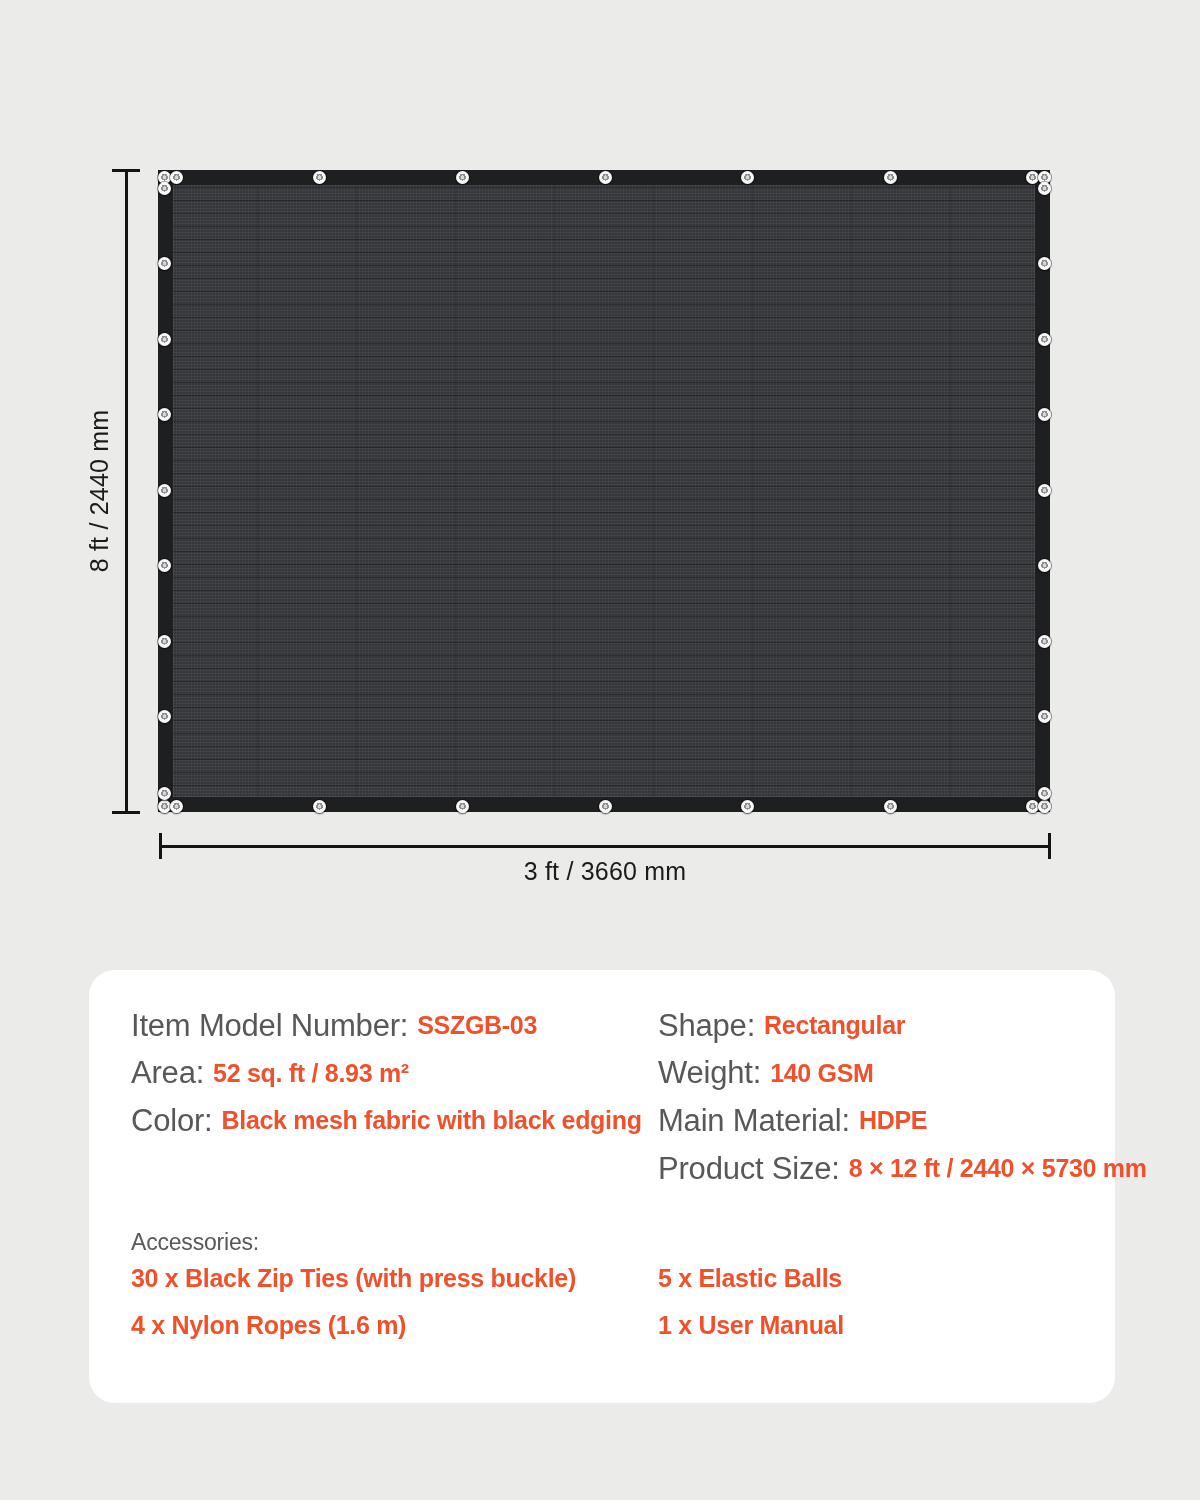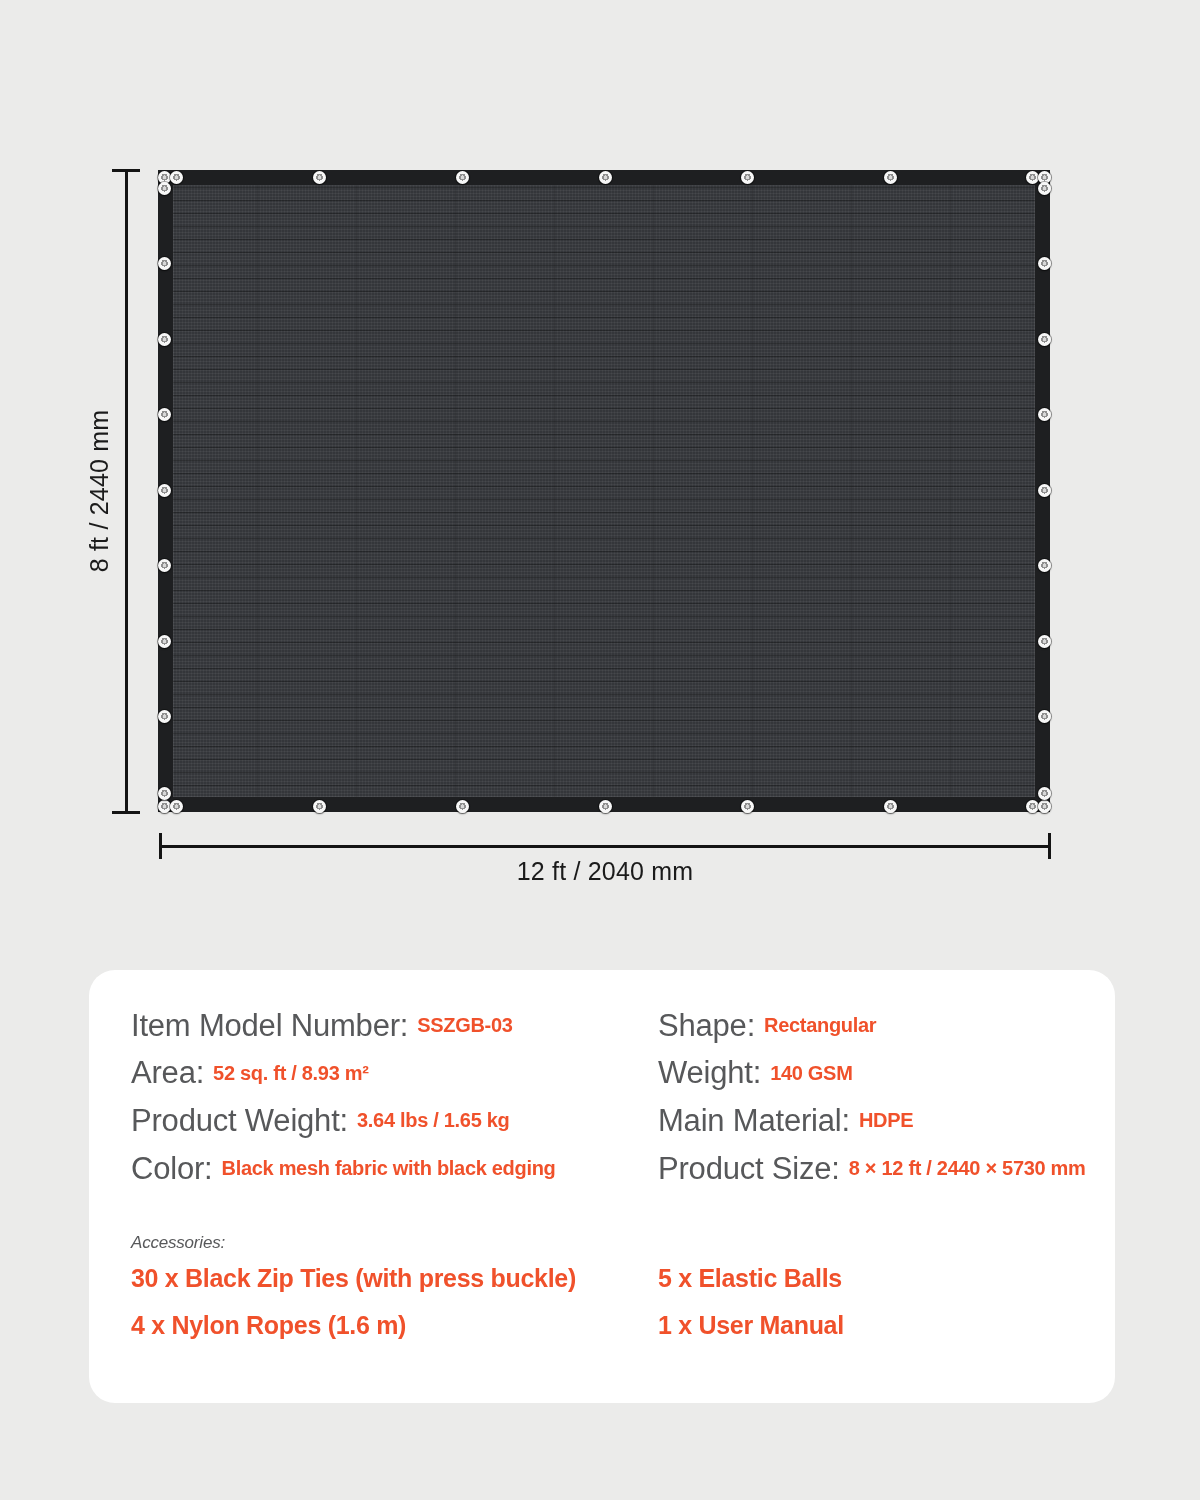--- a/index.html
+++ b/index.html
@@ -55,26 +55,26 @@
   
   .card{
     position:absolute;left:89px;top:970px;width:1026px;height:433px;
     background:var(--card,#FFFFFF);border-radius:26px;
   }
   .spec-col{position:absolute;top:32px;}
   .spec-col.left{left:42px;}
   .spec-col.right{left:569px;}
   .spec-row{height:47.6px;display:flex;align-items:center;white-space:nowrap;}
   .spec-label{color:var(--labelGray,#57585A);font-size:31px;letter-spacing:-0.2px;}
-  .spec-value{color:var(--accent,#F0512B);font-size:20px;font-weight:bold;letter-spacing:-0.3px;margin-left:9px;}
+  .spec-value{color:var(--accent,#F0512B);font-size:25px;font-weight:bold;letter-spacing:-0.3px;margin-left:9px;}
 
   .acc-label{
     position:absolute;left:42px;top:249px;height:47.6px;
     display:flex;align-items:center;
-    color:var(--labelGray,#57585A);font-size:17px;letter-spacing:-0.2px;font-style:italic;
+    color:var(--labelGray,#57585A);font-size:23px;letter-spacing:-0.2px;
   }
   .acc-row{position:absolute;height:47.6px;display:flex;align-items:flex-start;white-space:nowrap;}
   .acc-row.r1{top:294px;} .acc-row.r2{top:341px;}
   .acc-row.c1{left:42px;} .acc-row.c2{left:569px;}
   .acc-value{color:var(--accent,#F0512B);font-size:25px;font-weight:bold;letter-spacing:-0.3px;}
 </style>
 </head>
 <body style="--bg: #EBEBEA; --card: #FFFFFF; --accent: #F0512B; --labelGray: #57585A; --mesh: #34363A; --meshEdge: #1E1F21; --dimText: #1B1B1B;">
 
 <div class="canvas">
@@ -122,37 +122,33 @@
     <div class="dim-line v-line"></div>
     <div class="dim-line v-cap top"></div>
     <div class="dim-line v-cap bot"></div>
     <div class="dim-label height">8 ft / 2440 mm</div>
   </div>
 
   <div>
     <div class="dim-line h-line"></div>
     <div class="dim-line h-cap left"></div>
     <div class="dim-line h-cap right"></div>
-    <div class="dim-label width">12 ft / 2040 mm</div>
+    <div class="dim-label width">3 ft / 3660 mm</div>
   </div>
 
   <div class="card">
 
     <div class="spec-col left">
       <div class="spec-row">
         <span class="spec-label">Item Model Number:</span>
         <span class="spec-value">SSZGB-03</span>
       </div>
       <div class="spec-row">
         <span class="spec-label">Area:</span>
         <span class="spec-value">52 sq. ft / 8.93 m²</span>
-      </div>
-      <div class="spec-row">
-        <span class="spec-label">Product Weight:</span>
-        <span class="spec-value">3.64 lbs / 1.65 kg</span>
       </div>
       <div class="spec-row">
         <span class="spec-label">Color:</span>
         <span class="spec-value">Black mesh fabric with black edging</span>
       </div>
     </div>
 
     <div class="spec-col right">
       <div class="spec-row">
         <span class="spec-label">Shape:</span>

